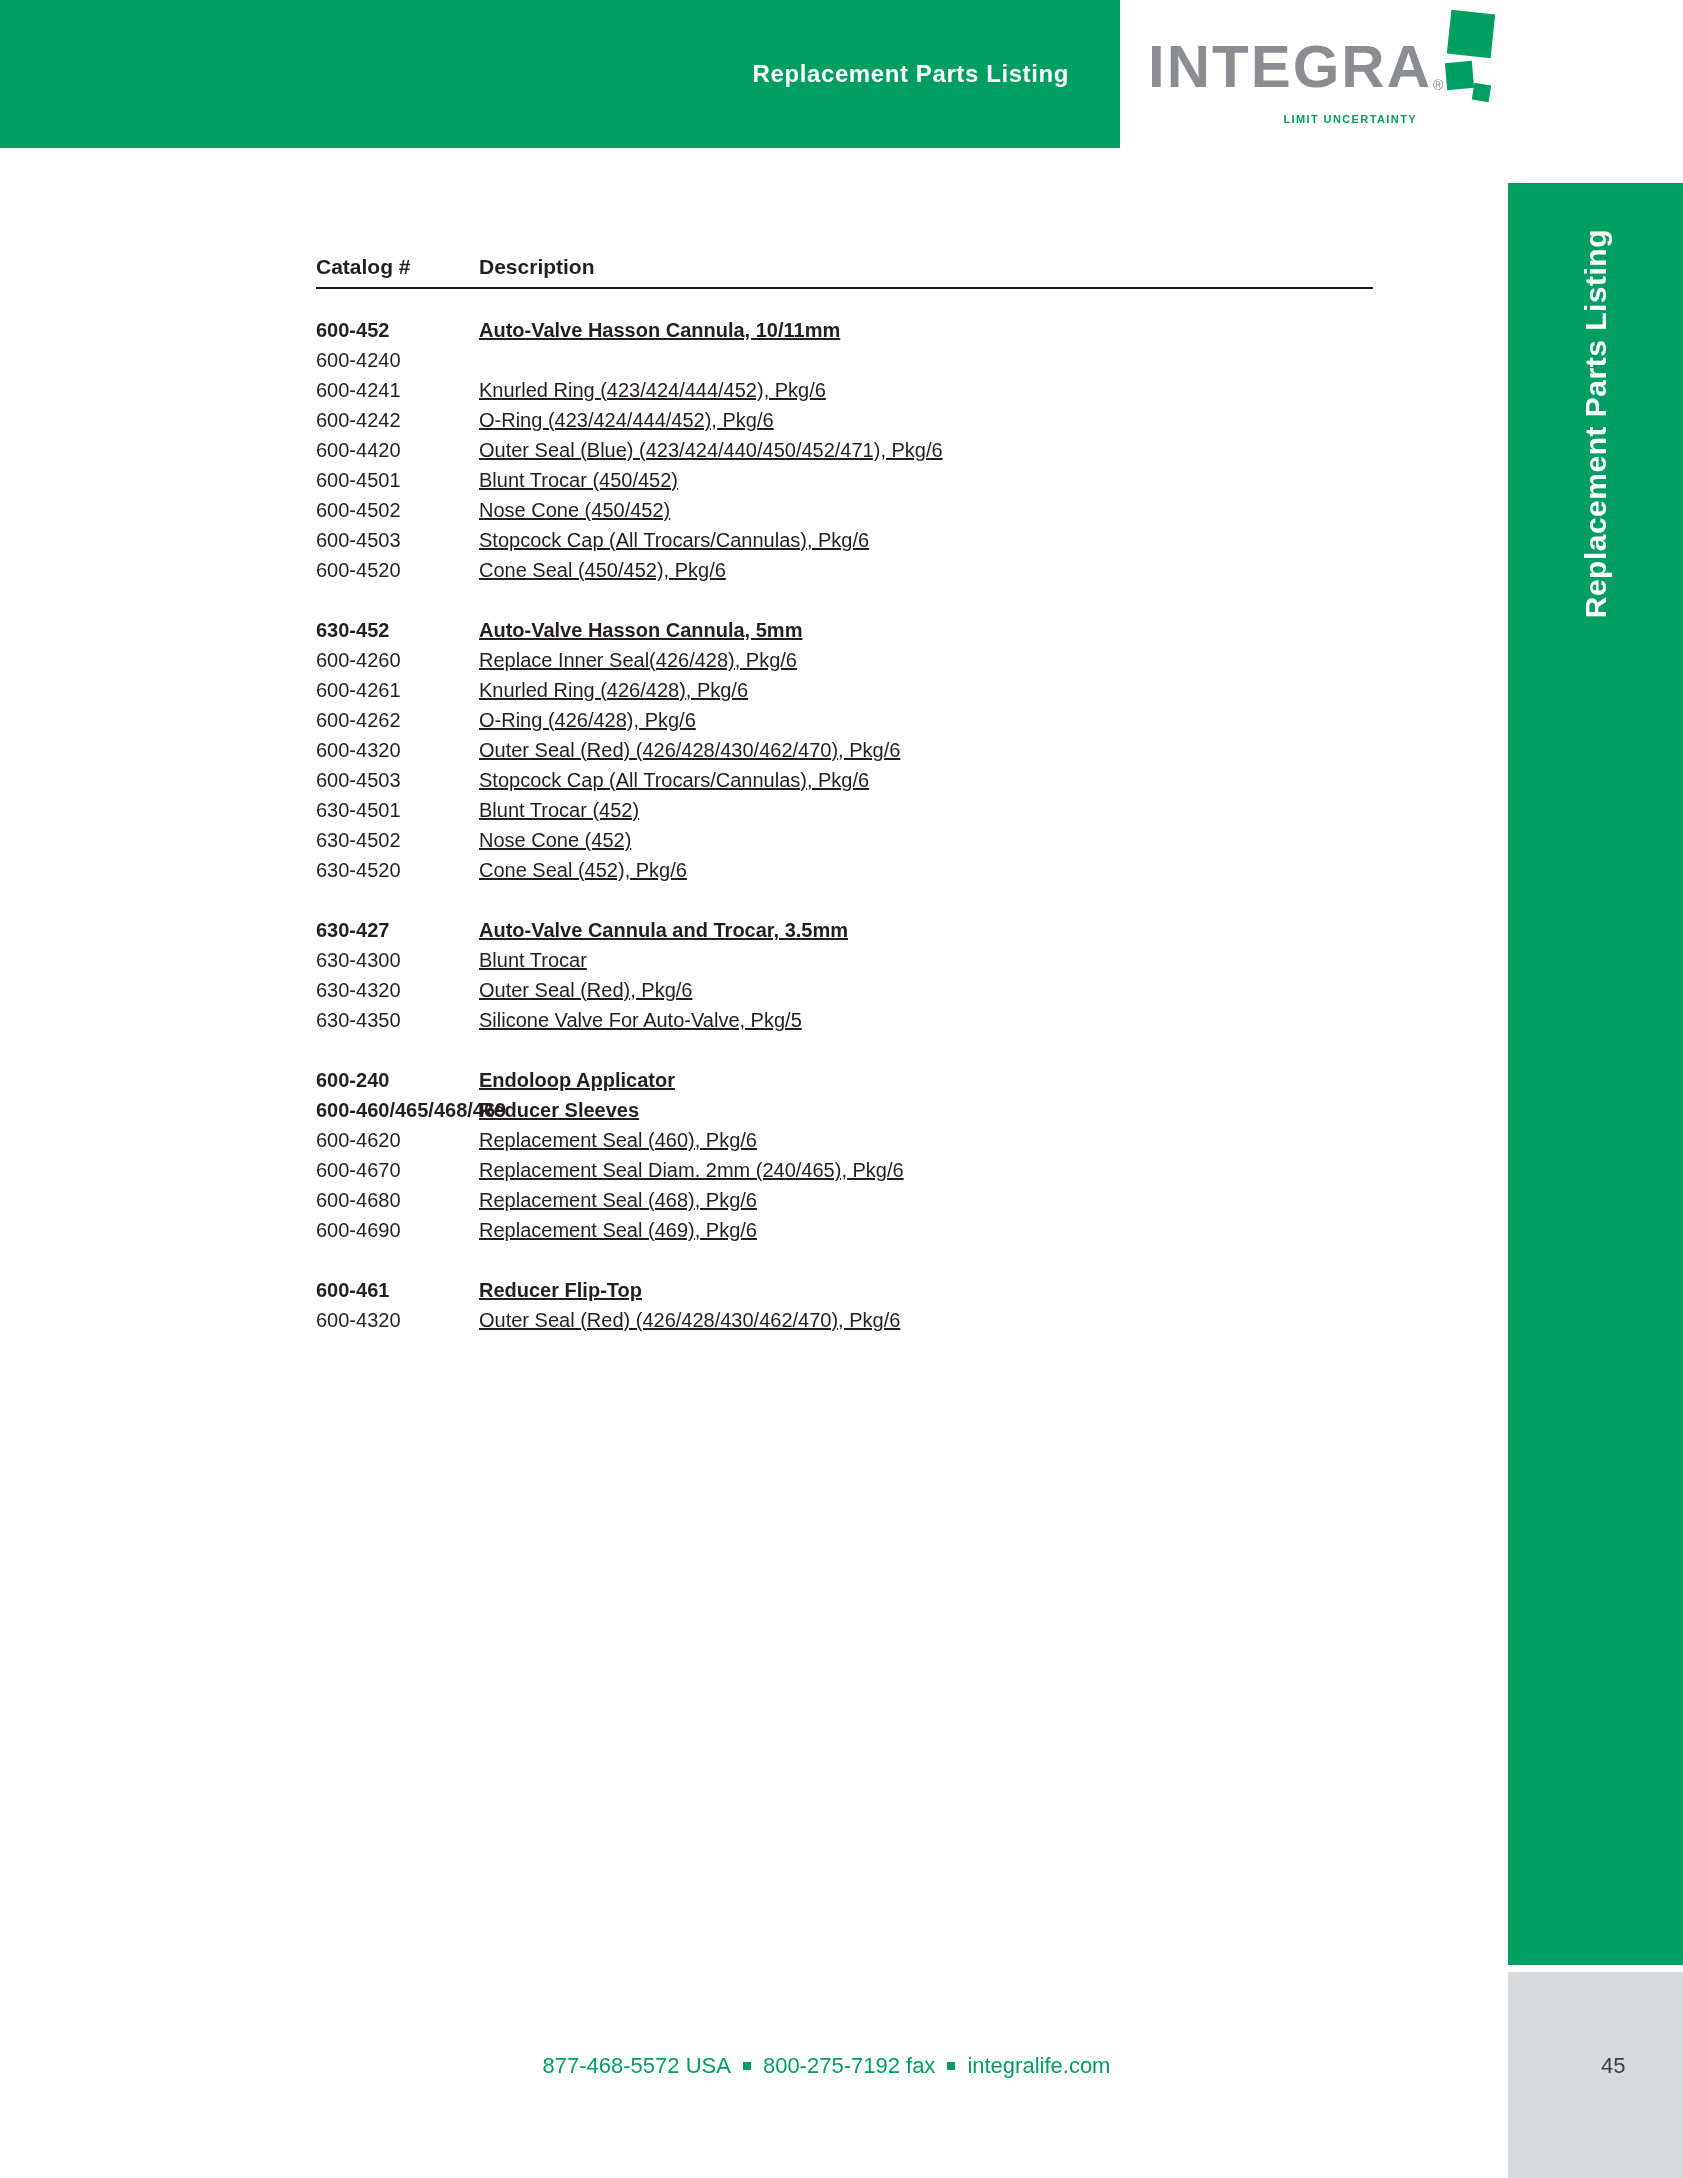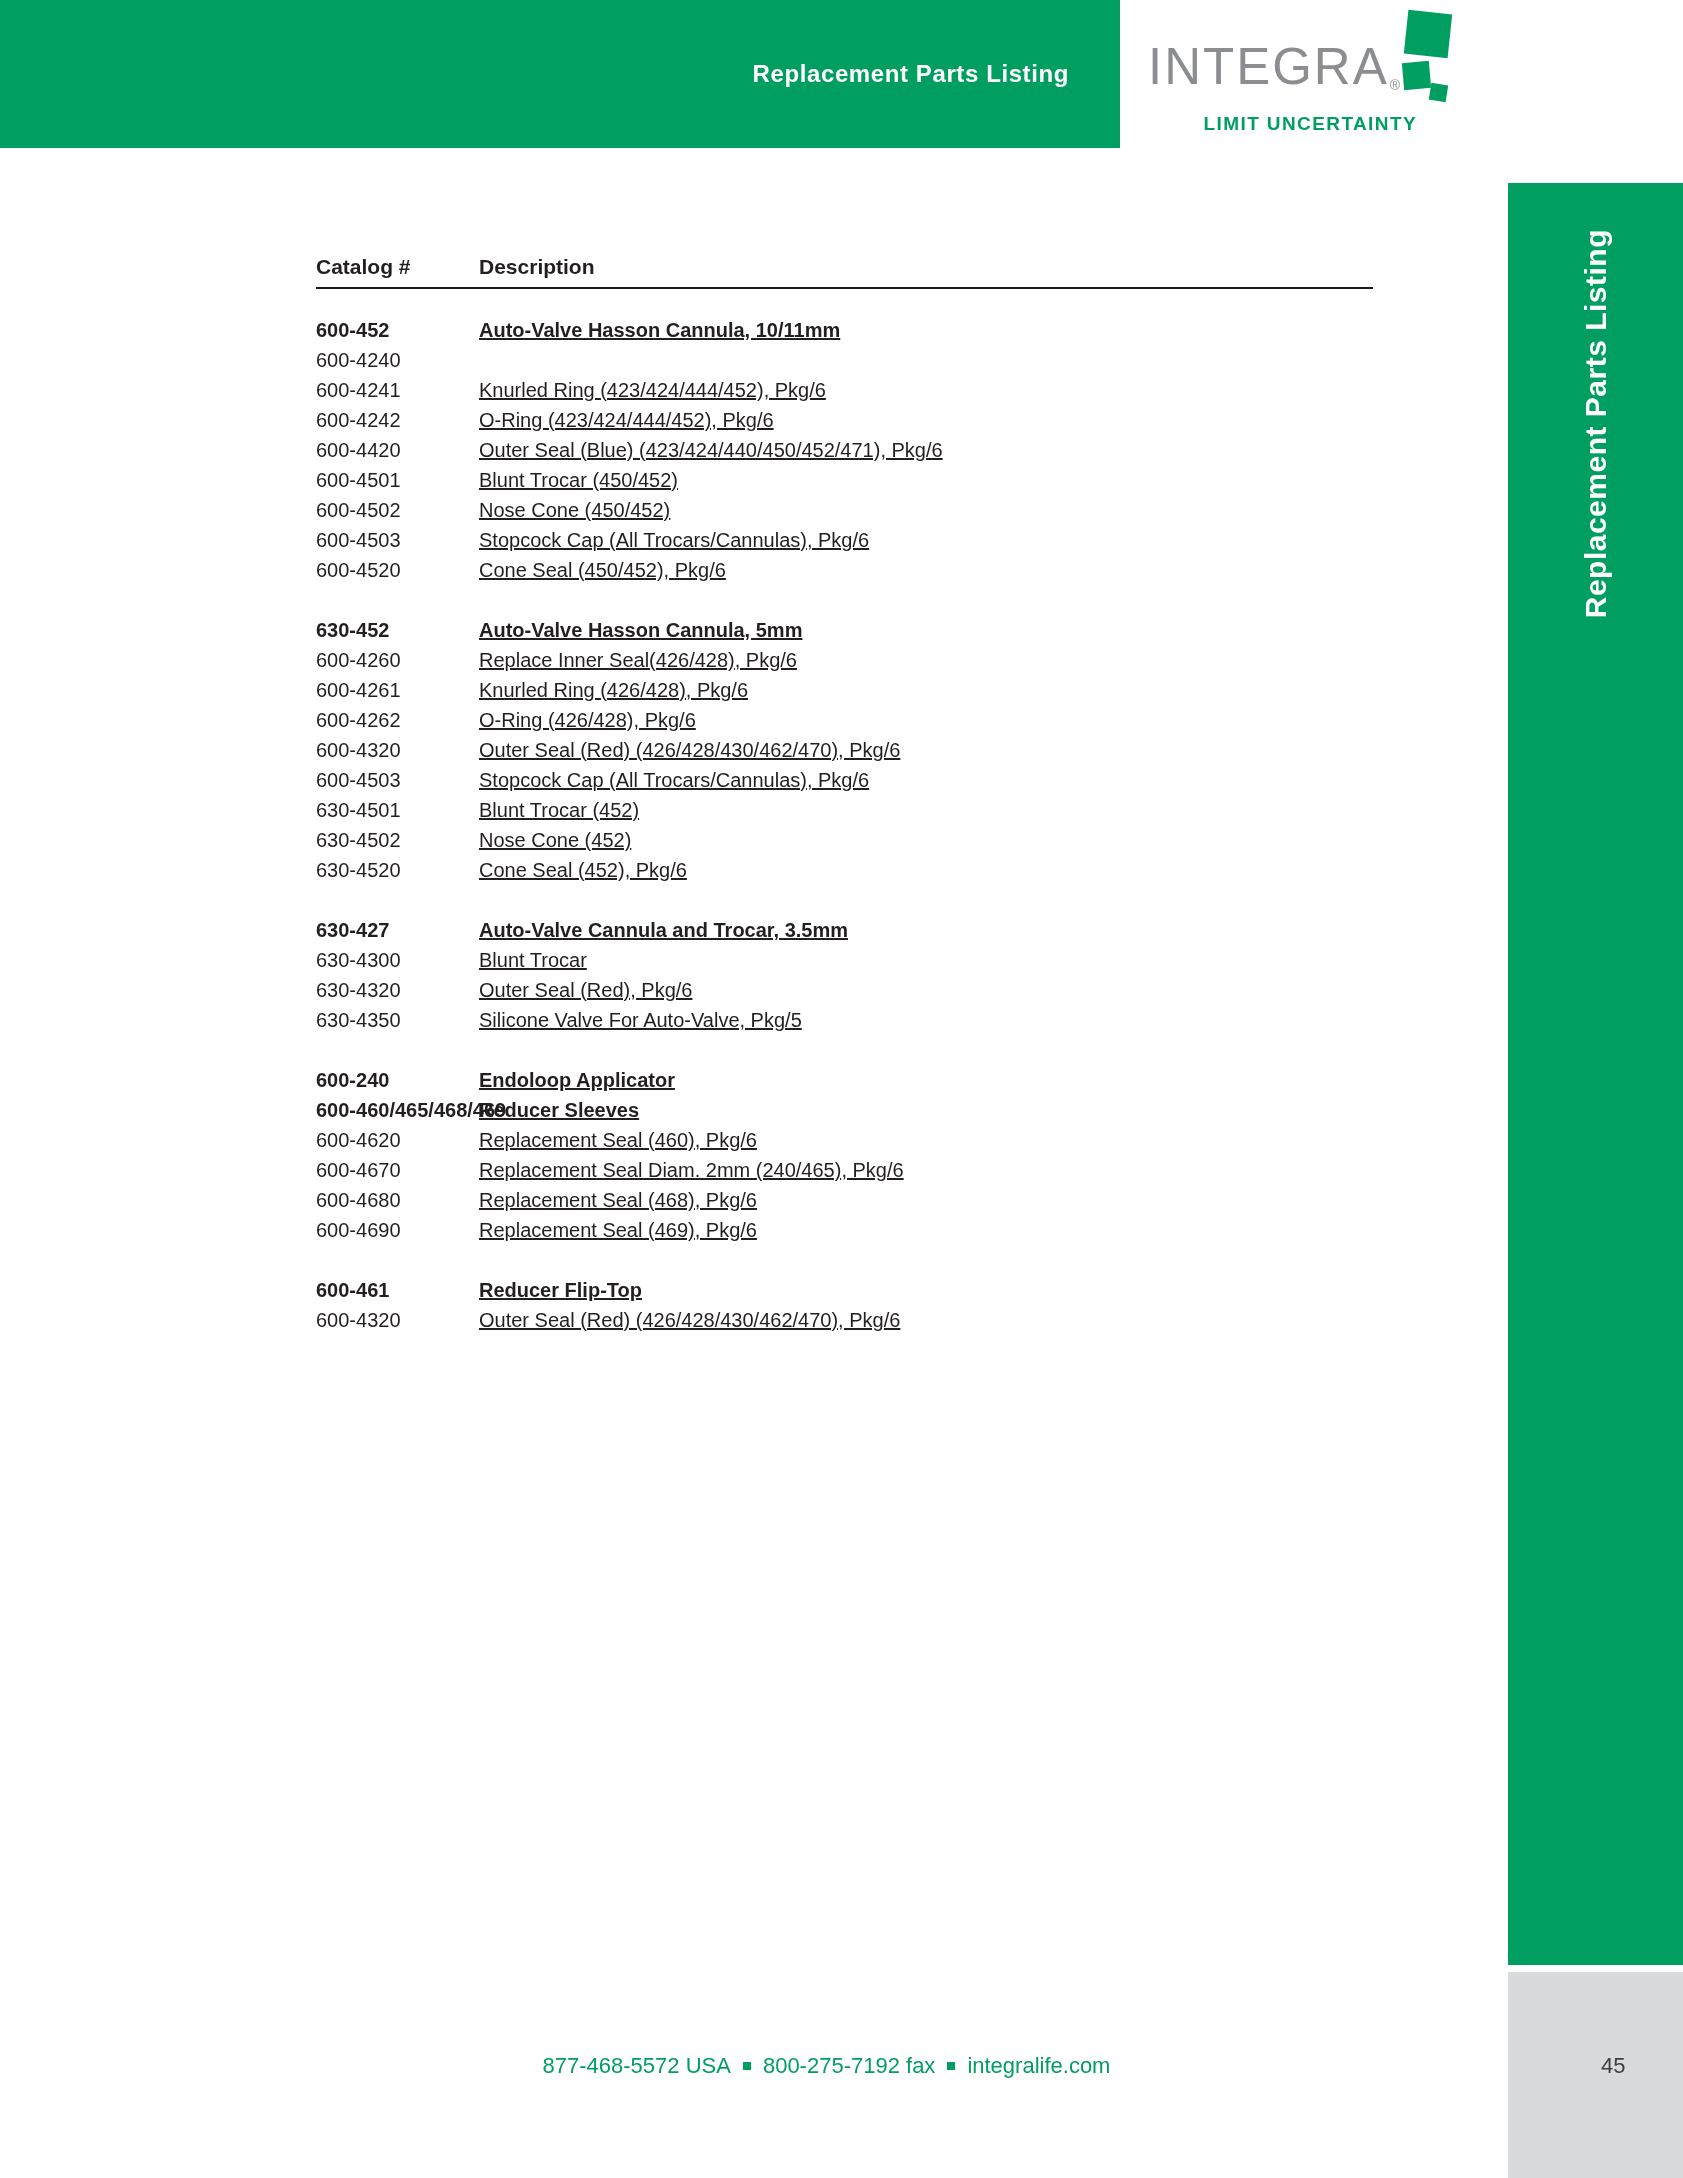--- a/index.html
+++ b/index.html
@@ -27,43 +27,43 @@
     color: #ffffff;
     font-size: 24px;
     font-weight: bold;
     letter-spacing: 0.6px;
   }
 
   
   .logo { position: absolute; left: 1148px; top: 38px; width: 327px; }
   .logo-row { display: flex; align-items: flex-start; height: 61px; }
   .wordmark {
-    font-size: 51px;
+    font-size: 60px;
     line-height: 57px;
     color: var(--logo-gray, #8B8D90);
     letter-spacing: 2px;
-    font-weight: 400;
+    font-weight: 700;
   }
   .reg {
     font-size: 14px;
     color: var(--logo-gray, #8B8D90);
     align-self: flex-end;
     margin: 0 2px 6px 1px;
   }
   .squares { position: relative; width: 51px; height: 61px; }
   .sq { position: absolute; background: var(--green, #009E60); }
   .sq1 { width: 44px; height: 44px; left: 4px; top: -26px; transform: rotate(6deg); }
   .sq2 { width: 27px; height: 27px; left: 1px; top: 24px; transform: rotate(-5deg); }
   .sq3 { width: 17px; height: 17px; left: 28px; top: 46px; transform: rotate(9deg); }
   .tagline {
     width: 269px;
     margin-top: 14px;
     text-align: right;
     color: var(--green, #009E60);
-    font-size: 19px;
+    font-size: 11px;
     font-weight: bold;
     letter-spacing: 1.4px;
   }
 
   
   .sidebar {
     position: absolute;
     left: 1508px; top: 183px;
     width: 175px; height: 1782px;
     background: var(--green, #009E60);

